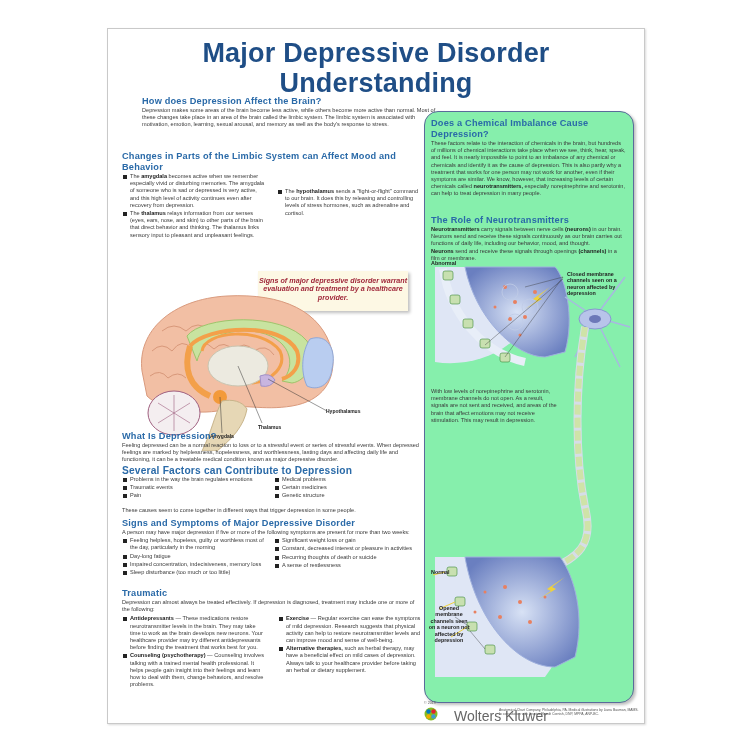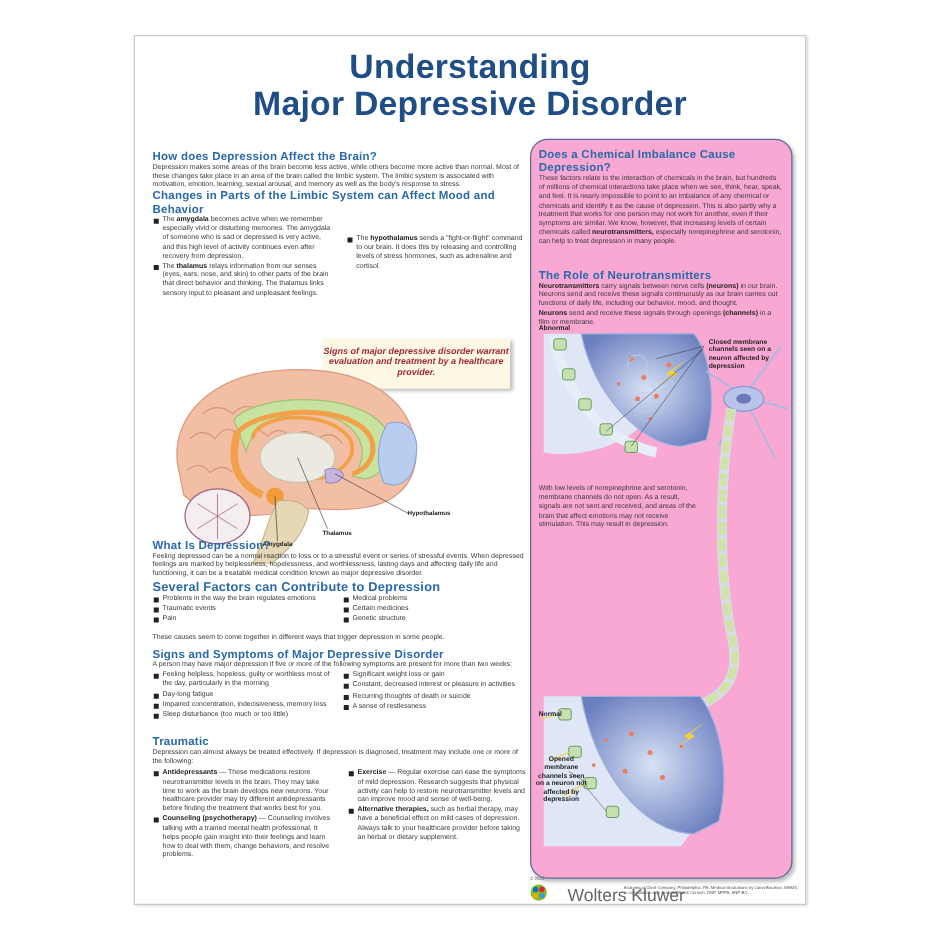--- a/index.html
+++ b/index.html
@@ -12,42 +12,42 @@
   .sec { position:absolute; left:14px; width:300px; }
   .twocol { display:flex; gap:10px; }
   .twocol > ul { flex:1; }
   ul { list-style:none; margin:0; padding:0; }
   li { color:#3a3a3a; font-size:5.6px; line-height:7.2px; padding-left:8px; position:relative; margin-bottom:1px; }
   li::before { content:""; position:absolute; left:1px; top:2px; width:4px; height:4px; background:#222; }
   b { color:#222; }
   .callout { position:absolute; left:150px; top:242px; width:150px; height:40px; background:#fdf8e4; box-shadow:2px 2px 3px rgba(0,0,0,0.25); color:#a0283a; font-style:italic; font-weight:bold; font-size:7.2px; line-height:8.4px; text-align:center; padding-top:6px; box-sizing:border-box; }
   .brain-wrap { position:absolute; left:24px; top:262px; width:260px; height:160px; }
   .brain-label { position:absolute; font-size:5px; font-weight:bold; color:#222; }
-  .right-panel { position:absolute; left:316px; top:82px; width:208px; height:590px; border:1.5px solid #5a6b9a; border-radius:14px; box-shadow:2px 2px 3px rgba(0,0,0,0.25); background:#f9a8d4; overflow:hidden; }
+  .right-panel { position:absolute; left:316px; top:82px; width:208px; height:590px; border:1.5px solid #5a6b9a; border-radius:14px; box-shadow:2px 2px 3px rgba(0,0,0,0.25); background:#86efac; overflow:hidden; }
   .rp-inner { position:absolute; left:6px; top:6px; width:196px; }
   .neuron-wrap { position:absolute; left:0; top:145px; width:208px; height:440px; }
   .nlabel { position:absolute; font-size:5.4px; font-weight:bold; color:#222; line-height:6.4px; }
   .ntext { position:absolute; font-size:5.6px; color:#3a3a3a; line-height:7.2px; }
   .footer { position:absolute; left:316px; top:672px; width:215px; height:18px; }
   .wk-logo { position:absolute; left:0; top:6px; width:14px; height:14px; }
   .wk-name { position:absolute; left:30px; top:7px; font-size:14px; color:#666; }
   .fine { position:absolute; left:75px; top:7px; font-size:3.4px; color:#555; line-height:4.2px; width:140px; }
   .copy { position:absolute; left:0; top:0; font-size:3.6px; color:#555; }
 </style>
 </head>
 <body>
 
 <div class="poster">
 
   <div class="title">
+    <div>Major Depressive Disorder</div>
     <div>Understanding</div>
-    <div>Major Depressive Disorder</div>
-  </div>
-
-  <div class="sec" style="top:91px;">
+  </div>
+
+  <div class="sec" style="top:67px;margin-left:20px;">
     <h2>How does Depression Affect the Brain?</h2>
     <p>Depression makes some areas of the brain become less active, while others become more active than normal. Most of these changes take place in an area of the brain called the limbic system. The limbic system is associated with motivation, emotion, learning, sexual arousal, and memory as well as the body's response to stress.</p>
   </div>
 
   <div class="sec" style="top:122px;">
     <h2>Changes in Parts of the Limbic System can Affect Mood and Behavior</h2>
     <div class="twocol">
       <ul>
         <li><span>The </span><b>amygdala</b><span> becomes active when we remember especially vivid or disturbing memories. The amygdala of someone who is sad or depressed is very active, and this high level of activity continues even after recovery from depression.</span></li>
         <li><span>The </span><b>thalamus</b><span> relays information from our senses (eyes, ears, nose, and skin) to other parts of the brain that direct behavior and thinking. The thalamus links sensory input to pleasant and unpleasant feelings.</span></li>

